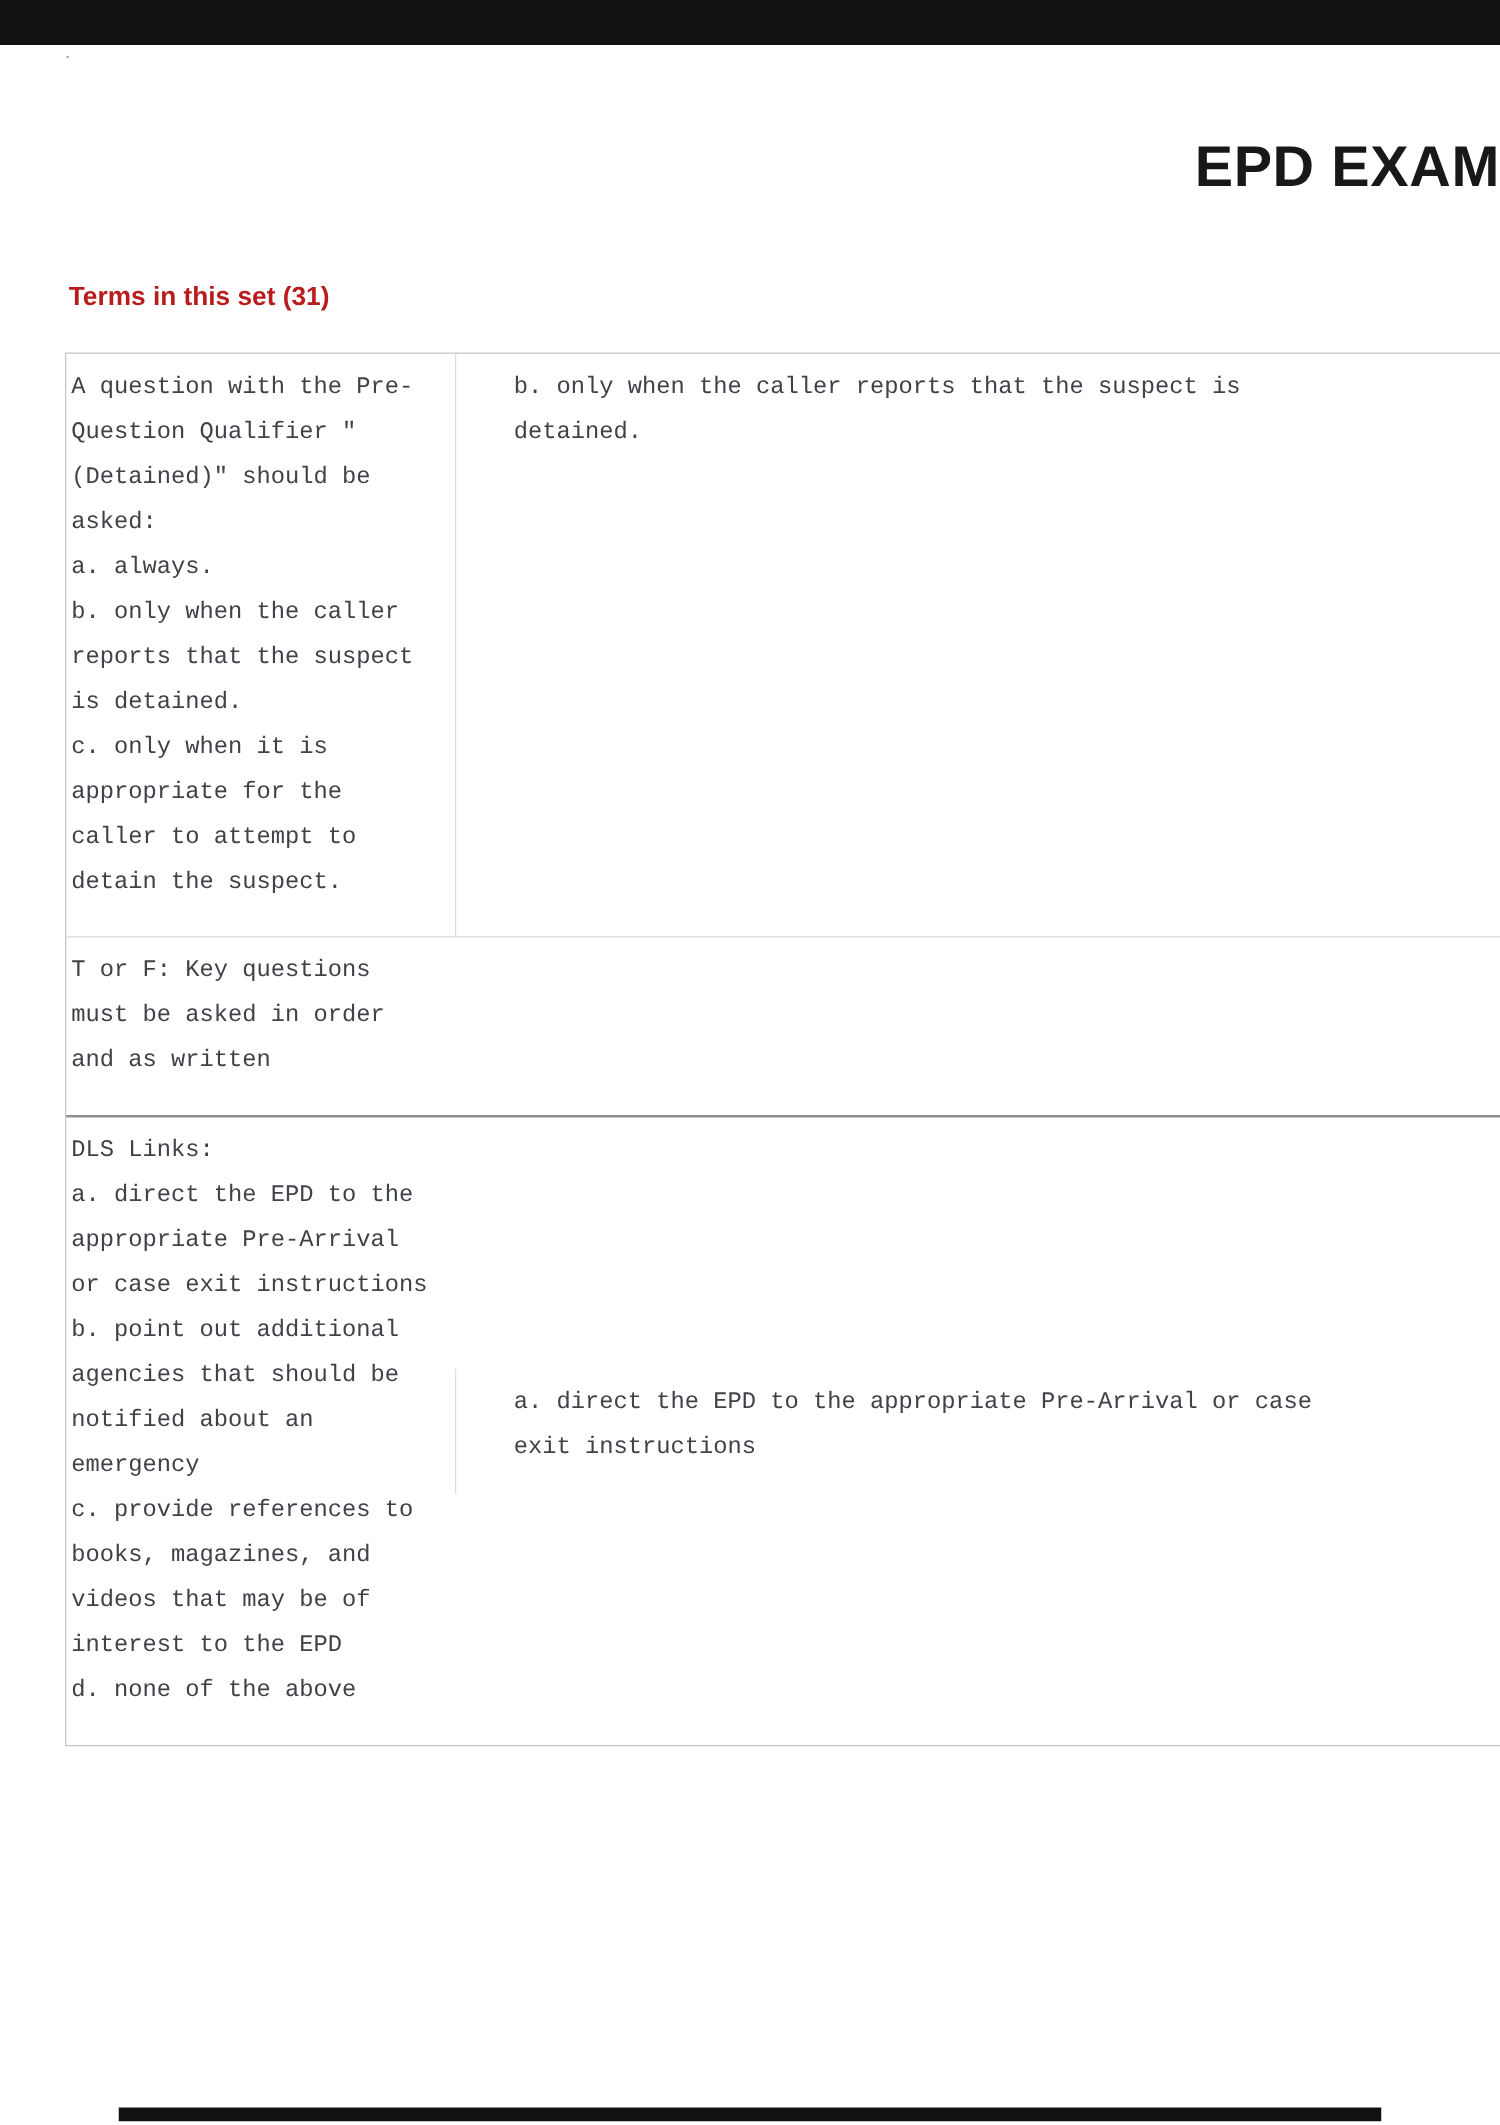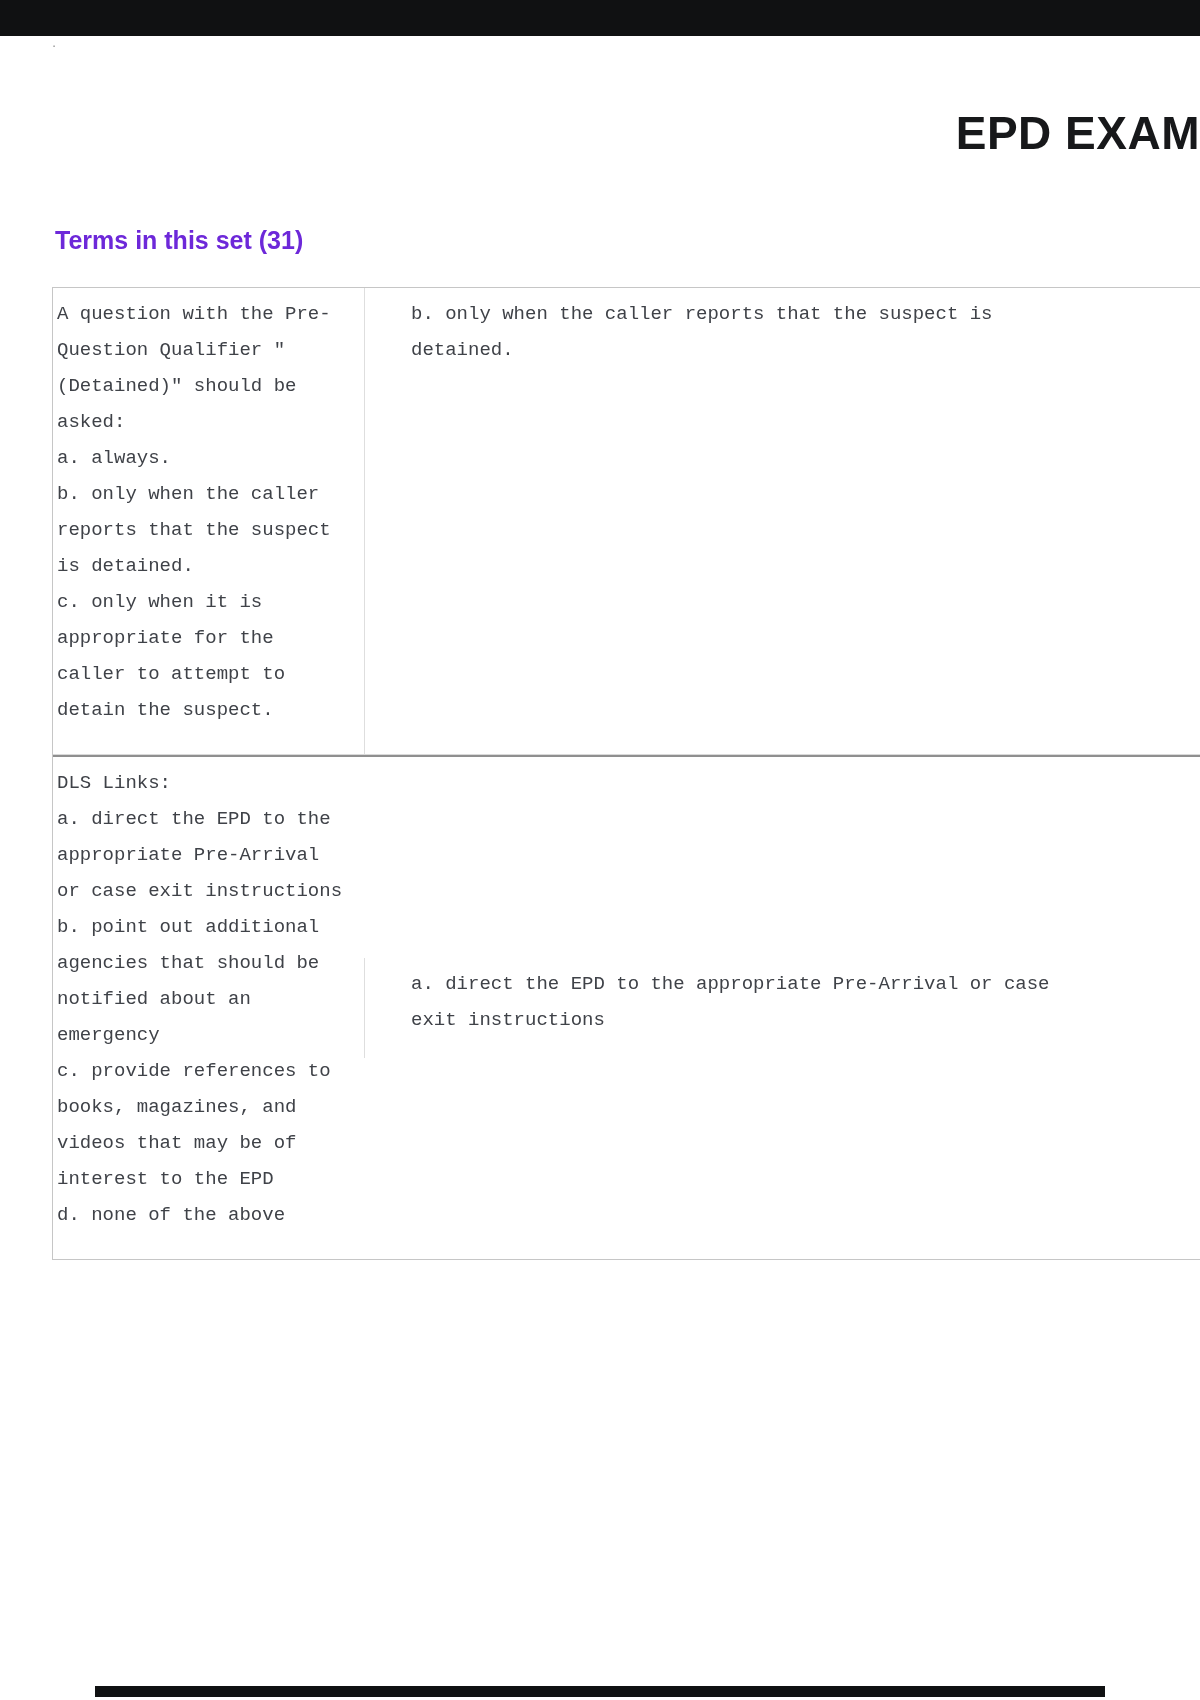--- a/index.html
+++ b/index.html
@@ -41,23 +41,23 @@
     margin: 72px 0 0 55px;
     font-size: 46px;
     font-weight: 900;
     letter-spacing: 0.5px;
     color: #17181a;
     line-height: 1.1;
     text-align: right;
   }
   .section-heading {
     margin: 66px 0 0 55px;
-    font-size: 25px;
+    font-size: 21px;
     font-weight: 700;
-    color: #6d28d9;
+    color: #b91c1c;
     line-height: 1.2;
   }
   .terms-table {
     margin: 32px 0 0 52px;
     width: 1152px;
     border: 1px solid #c6c6c6;
     font-family: Liberation Mono, monospace;
   }
   .term-row {
     display: flex;
@@ -102,20 +102,21 @@
 
   <div class="term-row">
     <div class="term-cell">A question with the Pre-Question Qualifier " (Detained)" should be asked:
 a. always.
 b. only when the caller reports that the suspect is detained.
 c. only when it is appropriate for the caller to attempt to detain the suspect.</div>
     <div class="def-cell">b. only when the caller reports that the suspect is detained.</div>
   </div>
 
   <div class="term-row">
+    <div class="term-cell">T or F: Key questions must be asked in order and as written</div>
   </div>
 
   <div class="term-row heavy-top">
     <div class="term-cell">DLS Links:
 a. direct the EPD to the appropriate Pre-Arrival or case exit instructions
 b. point out additional agencies that should be notified about an emergency
 c. provide references to books, magazines, and videos that may be of interest to the EPD
 d. none of the above</div>
     <div class="def-cell">a. direct the EPD to the appropriate Pre-Arrival or case exit instructions</div>
   </div>

